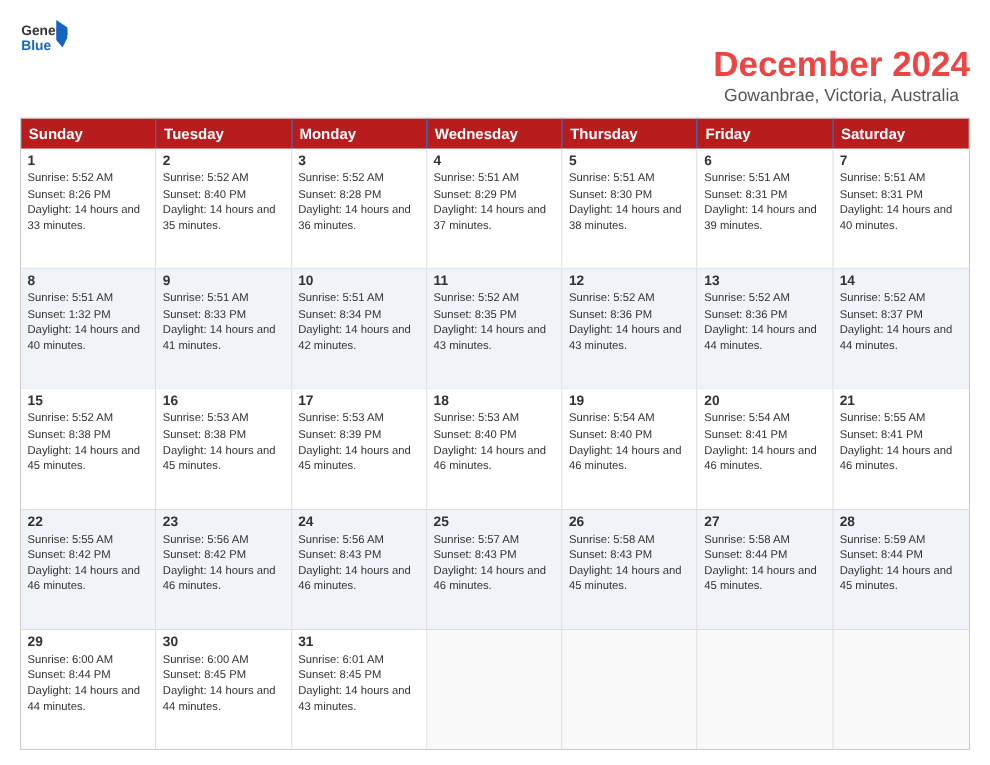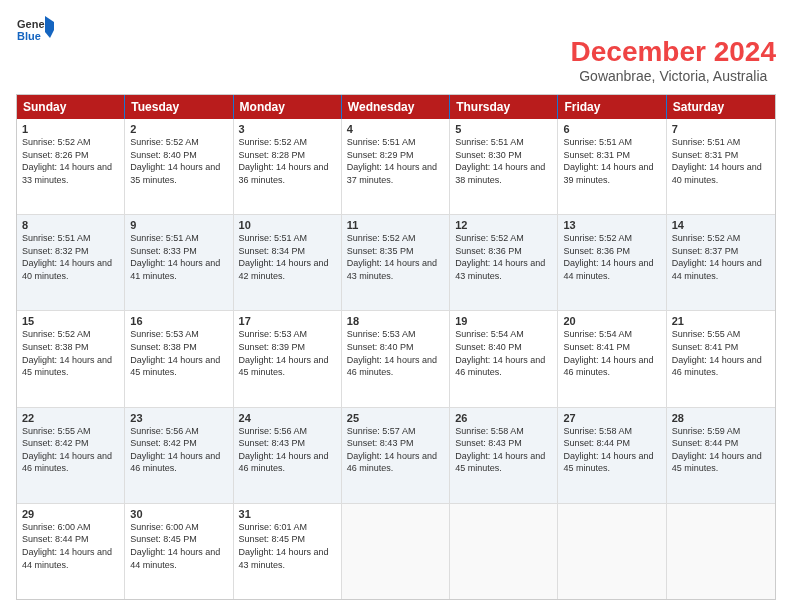--- a/index.html
+++ b/index.html
@@ -191,21 +191,21 @@
             <span>Daylight: 14 hours and 40 minutes.</span>
           </div>
         </div>
       </div>
 
       <div class="cal-row row-shaded">
         <div class="cal-cell">
           <span class="day-num">8</span>
           <div class="info">
             <span>Sunrise: 5:51 AM</span><br>
-            <span>Sunset: 8:32 PM</span><br>
+            <span>Sunset: 1:32 PM</span><br>
             <span>Daylight: 14 hours and 40 minutes.</span>
           </div>
         </div>
         <div class="cal-cell">
           <span class="day-num">9</span>
           <div class="info">
             <span>Sunrise: 5:51 AM</span><br>
             <span>Sunset: 8:33 PM</span><br>
             <span>Daylight: 14 hours and 41 minutes.</span>
           </div>

